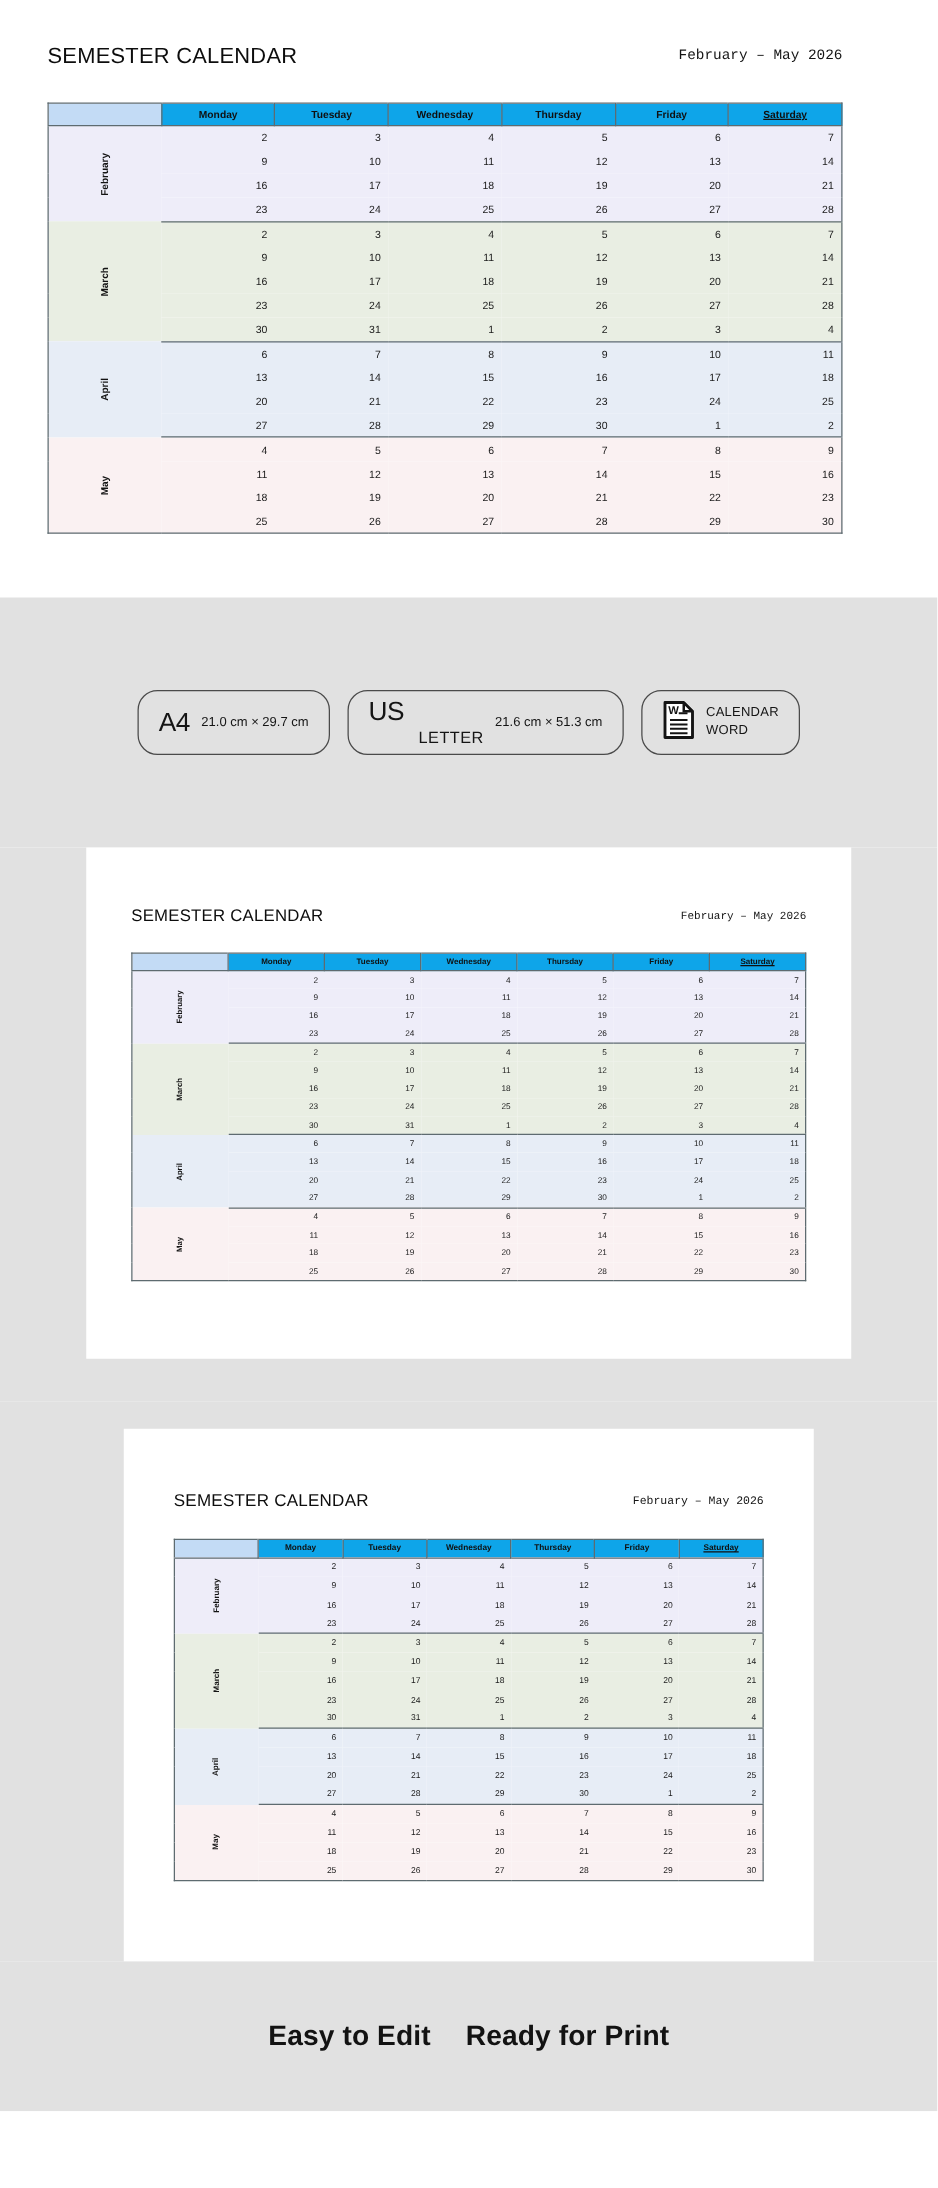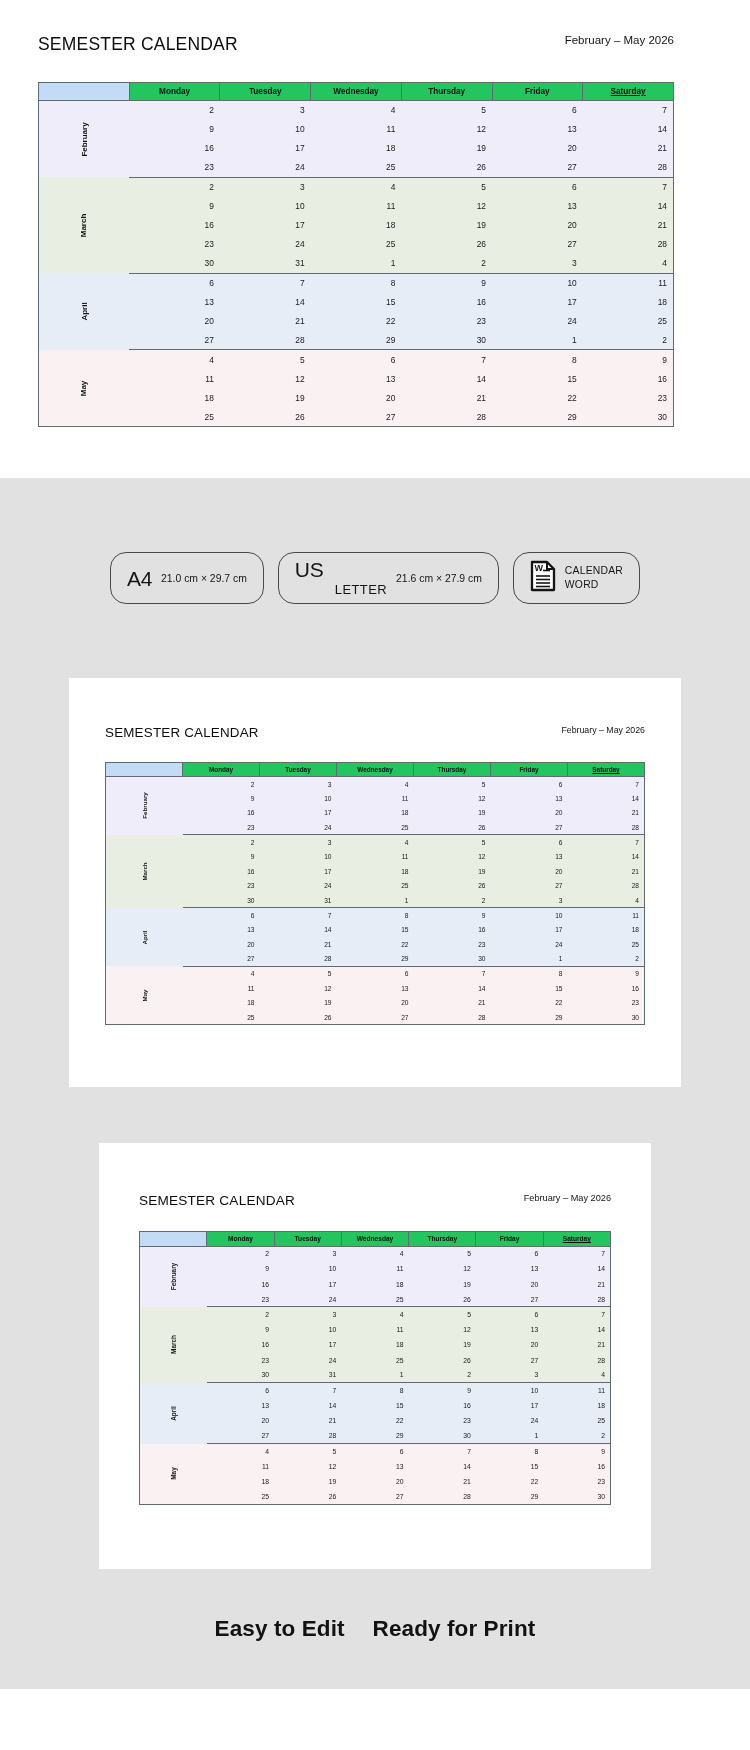--- a/index.html
+++ b/index.html
@@ -7,45 +7,46 @@
     width: 750px;
     background: #ffffff;
     font-family: "Liberation Sans", sans-serif;
   }
   body { width: 750px; overflow-x: hidden; }
 
   
   .cal-wrap { width: 100%; }
   .cal-title-row {
     display: flex;
-    align-items: flex-start;
+    align-items: center;
     justify-content: space-between;
   }
   .cal-title {
     font-weight: 400;
     letter-spacing: .2px;
     color: #0d0d0d;
     white-space: nowrap;
   }
   .cal-range {
     color: #141414;
     white-space: nowrap;
+    font-family: Liberation Mono, monospace;
   }
   table.cal {
     border-collapse: collapse;
     table-layout: fixed;
     width: 100%;
     border: 1px solid #5e6b70;
   }
   table.cal th, table.cal td {
     border: 0;
     padding: 0;
   }
   table.cal thead th {
-    background: #22c55e;
+    background: #0ea5e9;
     color: #101010;
     font-weight: 700;
     text-align: center;
     border-right: 1px solid #5e6b70;
     border-bottom: 1px solid #5e6b70;
   }
   table.cal thead th:last-child { border-right: 0; text-decoration: underline; }
   table.cal th.corner { background: #c3dbf5; }
 
   td.monthlab {
@@ -345,21 +346,21 @@
       <div class="fmt-big">A4</div>
     </div>
     <div class="fmt-dims">21.0 cm × 29.7 cm</div>
   </div>
 
   <div class="fmt-chip">
     <div class="fmt-stack">
       <div class="fmt-big">US</div>
       <div class="fmt-sub">LETTER</div>
     </div>
-    <div class="fmt-dims">21.6 cm × 27.9 cm</div>
+    <div class="fmt-dims">21.6 cm × 51.3 cm</div>
   </div>
 
 
   <div class="fmt-chip">
     <span class="doc-ico">
       <svg width="26" height="32" viewBox="0 0 26 32" aria-hidden="true">
         <path d="M2 2 H17 L24 9 V30 H2 Z" fill="#fff" stroke="#141414" stroke-width="2.3" stroke-linejoin="round"></path>
         <path d="M17 2 L17 9 L24 9" fill="none" stroke="#141414" stroke-width="2"></path>
         <text x="4.5" y="11" font-family="Liberation Sans, sans-serif" font-size="9" font-weight="bold" fill="#141414">W</text>
         <g stroke="#141414" stroke-width="1.6">

